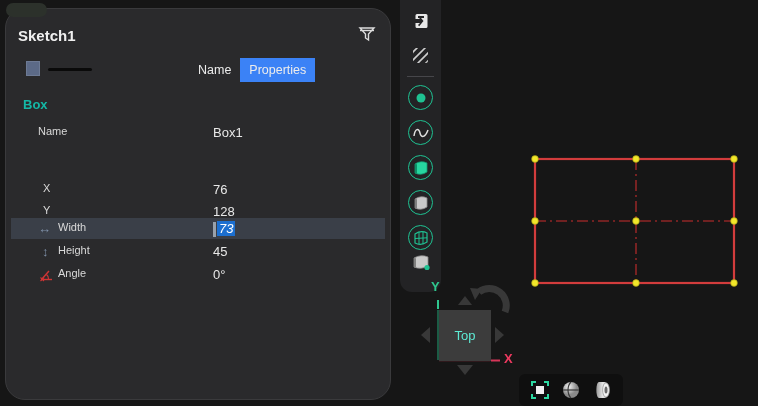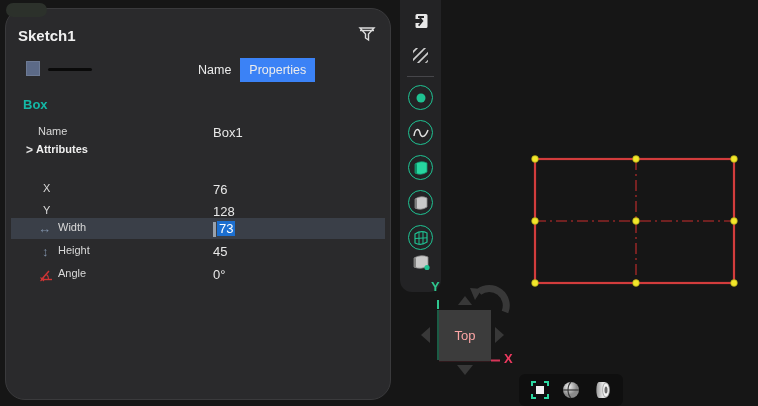--- a/index.html
+++ b/index.html
@@ -18,21 +18,21 @@
   .tab.active{background:#3b82f6;padding:5px 9px;}
   .section-label{position:absolute;left:17px;top:88px;font-size:13px;font-weight:bold;color:#14b8a6;}
 
   .rows{position:absolute;left:0;top:0;width:100%;height:100%;}
   .row{position:absolute;left:5px;right:5px;height:21px;}
   .row .lbl{position:absolute;top:3px;font-size:11px;color:#d9d9d9;}
   .row .lbl.bold{font-weight:bold;color:#efefef;}
   .row .val{position:absolute;left:202px;top:3px;font-size:13px;color:#e8e8e8;}
   .row.selected{background:#3a3f48;}
   .caret-bar{display:inline-block;width:3px;height:15px;background:#99a1ab;vertical-align:middle;margin-right:1px;}
-  .sel-val{background:#1c6fd0;color:#fff;padding:0 2px;font-size:13px;}
+  .sel-val{background:#1c6fd0;color:#fff;padding:0 2px;font-size:13px;font-style:italic;}
   .chev-right::before{content:">";}
   .chev-right{position:absolute;left:15px;top:3px;font-size:12px;font-weight:bold;color:#e0e0e0;}
   .chev-down::before{content:">";}
   .chev-down{position:absolute;left:14px;top:2px;font-size:12px;font-weight:bold;color:#cfcfcf;display:inline-block;transform:rotate(90deg);}
   .pc-dot{position:absolute;left:32px;top:7px;width:7px;height:7px;border-radius:50%;background:#4f7fb3;}
   .arrow-h::before{content:"\2194";}
   .arrow-h{position:absolute;left:27px;top:3px;font-size:13px;color:#7f90a8;}
   .arrow-v::before{content:"\2195";}
   .arrow-v{position:absolute;left:31px;top:3px;font-size:13px;color:#7f90a8;}
   .angle-ic{position:absolute;left:28px;top:4px;}
@@ -40,21 +40,21 @@
   
   .side-toolbar{position:absolute;left:400px;top:0;width:41px;height:292px;background:#232325;border-radius:0 0 12px 12px;z-index:3;}
   .tool{position:absolute;left:0;width:41px;display:flex;justify-content:center;cursor:pointer;}
   .tool-divider{position:absolute;left:7px;top:76px;width:27px;height:1px;background:#46464a;}
   .circle-btn{width:25px;height:25px;border-radius:50%;border:1.4px solid #1fc292;display:flex;align-items:center;justify-content:center;}
 
   
   .viewport-label{position:absolute;font-weight:bold;font-size:13px;z-index:4;}
   .axis-y{left:431px;top:279px;color:#2fc78f;}
   .axis-x{left:504px;top:351px;color:#ee3a60;}
-  .view-cube{position:absolute;left:439px;top:310px;width:52px;height:51px;background:#3c3c3c;color:#fca5a5;
+  .view-cube{position:absolute;left:439px;top:310px;width:52px;height:51px;background:#3c3c3c;color:#5eead4;
     display:flex;align-items:center;justify-content:center;font-size:13px;z-index:3;cursor:pointer;}
   .tri{position:absolute;width:0;height:0;z-index:2;}
   .tri-up{left:458px;top:296px;border-left:7px solid transparent;border-right:7px solid transparent;border-bottom:9px solid #383838;}
   .tri-down{left:457px;top:365px;border-left:8px solid transparent;border-right:8px solid transparent;border-top:10px solid #383838;}
   .tri-left{left:421px;top:327px;border-top:8px solid transparent;border-bottom:8px solid transparent;border-right:9px solid #383838;}
   .tri-right{left:495px;top:327px;border-top:8px solid transparent;border-bottom:8px solid transparent;border-left:9px solid #383838;}
 
   .bottom-bar{position:absolute;left:519px;top:374px;width:104px;height:32px;background:#0f0f0f;border-radius:6px;
     display:flex;align-items:center;justify-content:space-evenly;z-index:3;}
   .bb-icon{width:22px;height:22px;display:flex;align-items:center;justify-content:center;cursor:pointer;}
@@ -117,24 +117,20 @@
 
     <div class="section-label">Box</div>
 
     <div class="rows">
 
       <div class="row" style="top:113px">
         <span class="lbl" style="left:27px">Name</span>
         <span class="val">Box1</span>
       </div>
 
-      <div class="row" style="top:131px">
-        <span class="chev-right"></span>
-        <span class="lbl bold" style="left:25px">Attributes</span>
-      </div>
 
 
       <div class="row" style="top:170px">
         <span class="lbl" style="left:32px">X</span>
         <span class="val">76</span>
       </div>
 
       <div class="row" style="top:192px">
         <span class="lbl" style="left:32px">Y</span>
         <span class="val">128</span>

